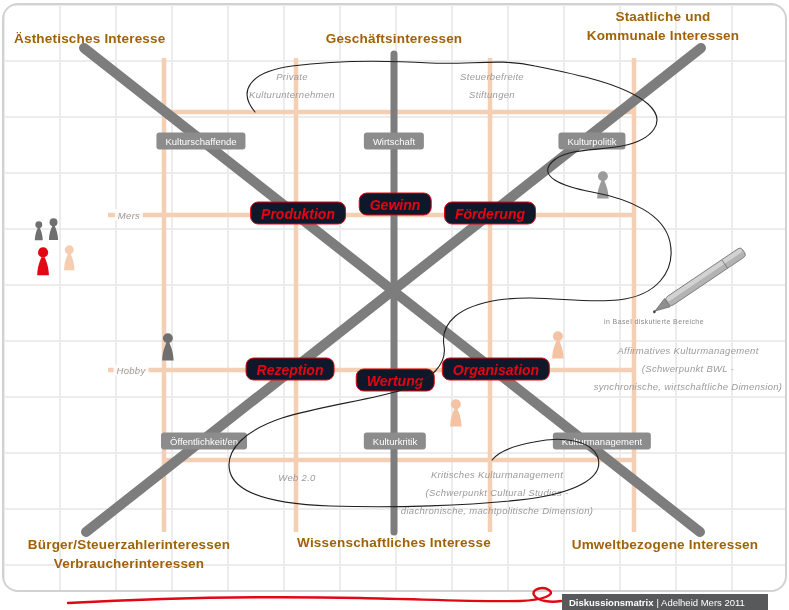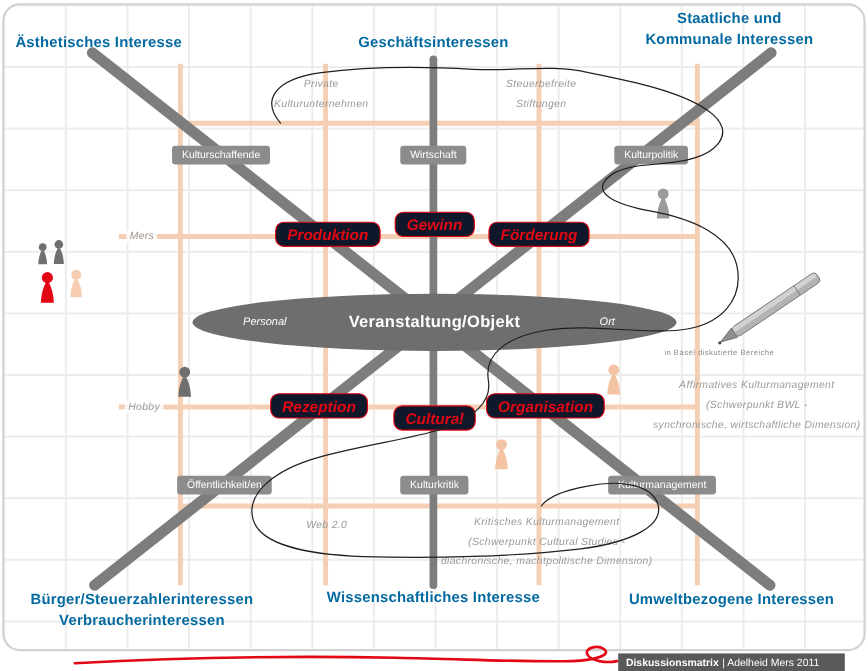--- a/index.html
+++ b/index.html
@@ -10,21 +10,21 @@
     border:2px solid #d2d2d2; border-radius:16px; z-index:0;
     background-image: linear-gradient(#ececec 2px, transparent 2px),
                       linear-gradient(90deg, #ececec 2px, transparent 2px);
     background-size:56px 56px; background-position:-1px -1px; background-color:#fff; }
 
   .layer-svg { position:absolute; left:0; top:0; width:789px; height:610px; pointer-events:none; }
   #base-layer { z-index:1; }
   .content { position:absolute; inset:0; z-index:2; }
   #overlay-layer { z-index:3; }
 
-  .corner { position:absolute; color:#0369a1; font-weight:700; font-size:13.5px;
+  .corner { position:absolute; color:#a16207; font-weight:700; font-size:13.5px;
     letter-spacing:0.2px; white-space:nowrap; }
   .center-x { transform:translateX(-50%); text-align:center; }
   .corner .line { display:block; line-height:19px; }
 
   .gnode { position:absolute; transform:translate(-50%,-50%); background:#8c8c8c; color:#fff;
     font-size:9.5px; padding:3px 9px; border-radius:3px; white-space:nowrap; }
 
   .rnode { position:absolute; transform:translate(-50%,-50%); background:#0f172a; color:#e30613;
     font-size:14px; font-style:italic; font-weight:700; padding:2.5px 10px;
     border:1.2px solid #e30613; border-radius:8px; white-space:nowrap; }
@@ -115,28 +115,23 @@
     <div class="gnode" style="left:394px; top:141px;">Wirtschaft</div>
     <div class="gnode" style="left:592px; top:141px;">Kulturpolitik</div>
     <div class="gnode" style="left:204px; top:441px;">Öffentlichkeit/en</div>
     <div class="gnode" style="left:395px; top:441px;">Kulturkritik</div>
     <div class="gnode" style="left:602px; top:441px;">Kulturmanagement</div>
 
     <div class="rnode" style="left:298px; top:213px;">Produktion</div>
     <div class="rnode" style="left:395px; top:204px;">Gewinn</div>
     <div class="rnode" style="left:490px; top:213px;">Förderung</div>
     <div class="rnode" style="left:290px; top:369px;">Rezeption</div>
-    <div class="rnode" style="left:395px; top:380px;">Cultural</div>
+    <div class="rnode" style="left:395px; top:380px;">Wertung</div>
     <div class="rnode" style="left:496px; top:369px;">Organisation</div>
 
-    <div class="ellipse">
-      <span class="side side-left">Personal</span>
-      <span class="title">Veranstaltung/Objekt</span>
-      <span class="side side-right">Ort</span>
-    </div>
 
     <div class="anno centered" style="left:292px; top:68px;">
       <span class="line">Private</span>
       <span class="line">Kulturunternehmen</span>
     </div>
     <div class="anno centered" style="left:492px; top:68px;">
       <span class="line">Steuerbefreite</span>
       <span class="line">Stiftungen</span>
     </div>
     <div class="anno onLine" style="left:129px; top:215px;">Mers</div>

